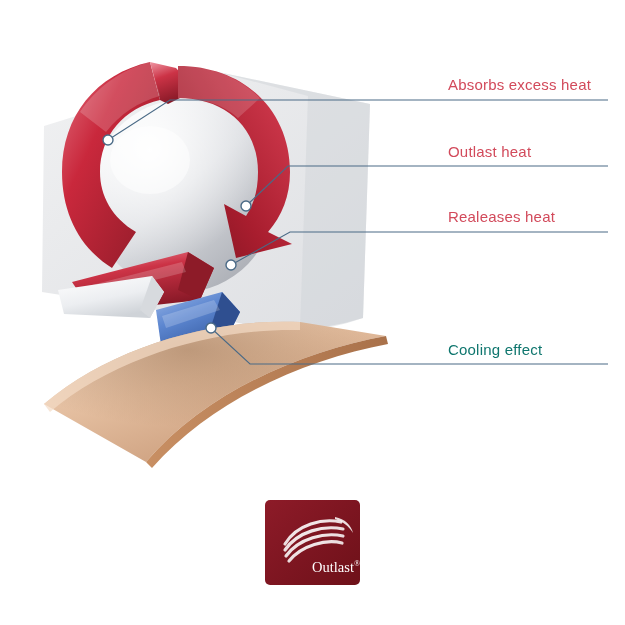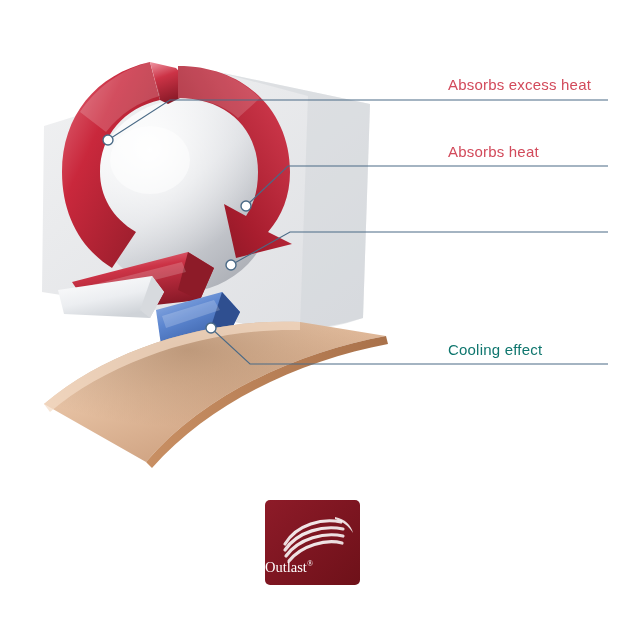--- a/index.html
+++ b/index.html
@@ -43,21 +43,21 @@
     border-radius: 5px;
     background: linear-gradient(135deg, #8d1b28 0%, #7c1520 55%, #6e1119 100%);
     position: relative;
     overflow: hidden;
   }
   #logo-text {
     position: absolute;
     left: 0;
     right: 0;
     bottom: 9px;
-    text-align: left;
+    text-align: right;
     color: #ffffff;
     font-size: 14.5px;
     font-family: "Liberation Serif", serif;
   }
   #logo-text sup {
     font-size: 8px;
     vertical-align: super;
   }
   svg.art {
     position: absolute;
@@ -192,22 +192,23 @@
     <g fill="#ffffff" stroke="#4a6a86" stroke-width="1.4">
       <circle cx="108" cy="140" r="5"></circle>
       <circle cx="246" cy="206" r="5"></circle>
       <circle cx="231" cy="265" r="5"></circle>
       <circle cx="211" cy="328" r="5"></circle>
     </g>
   </svg>
 
   <div class="label" style="left:428px; top:76px;">Absorbs excess heat</div>
 
-  <div class="label" style="left:428px; top:143px;">Absorbs heat</div>
-
+  <div class="label" style="left:428px; top:143px;">Outlast heat</div>
+
+  <div class="label" style="left:428px; top:208px;">Realeases heat</div>
 
   <div class="label cool" style="left:428px; top:341px;">Cooling effect</div>
 
   <div id="logo-wrap">
     <div id="logo-box">
       <svg width="95" height="85" viewBox="0 0 95 85">
         <g fill="none" stroke="url(#gLogoSwoosh)" stroke-width="3.2" stroke-linecap="round">
           <path d="M20 44 C32 24 58 18 76 22"></path>
           <path d="M20 50 C33 31 59 25 78 29"></path>
           <path d="M21 56 C34 38 60 32 78 36"></path>

